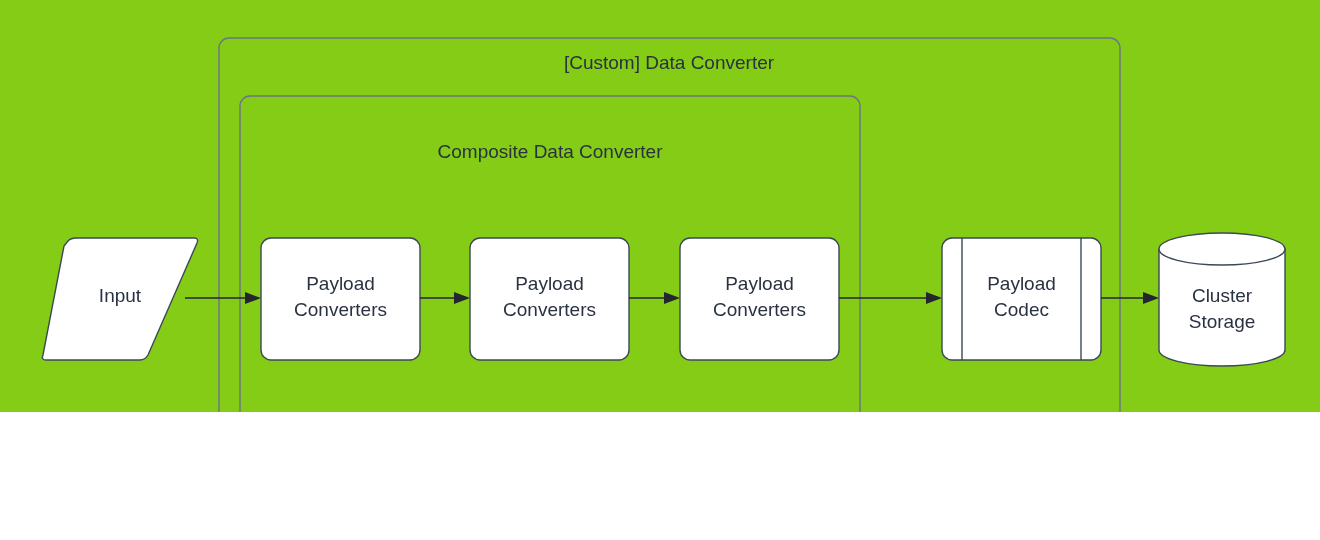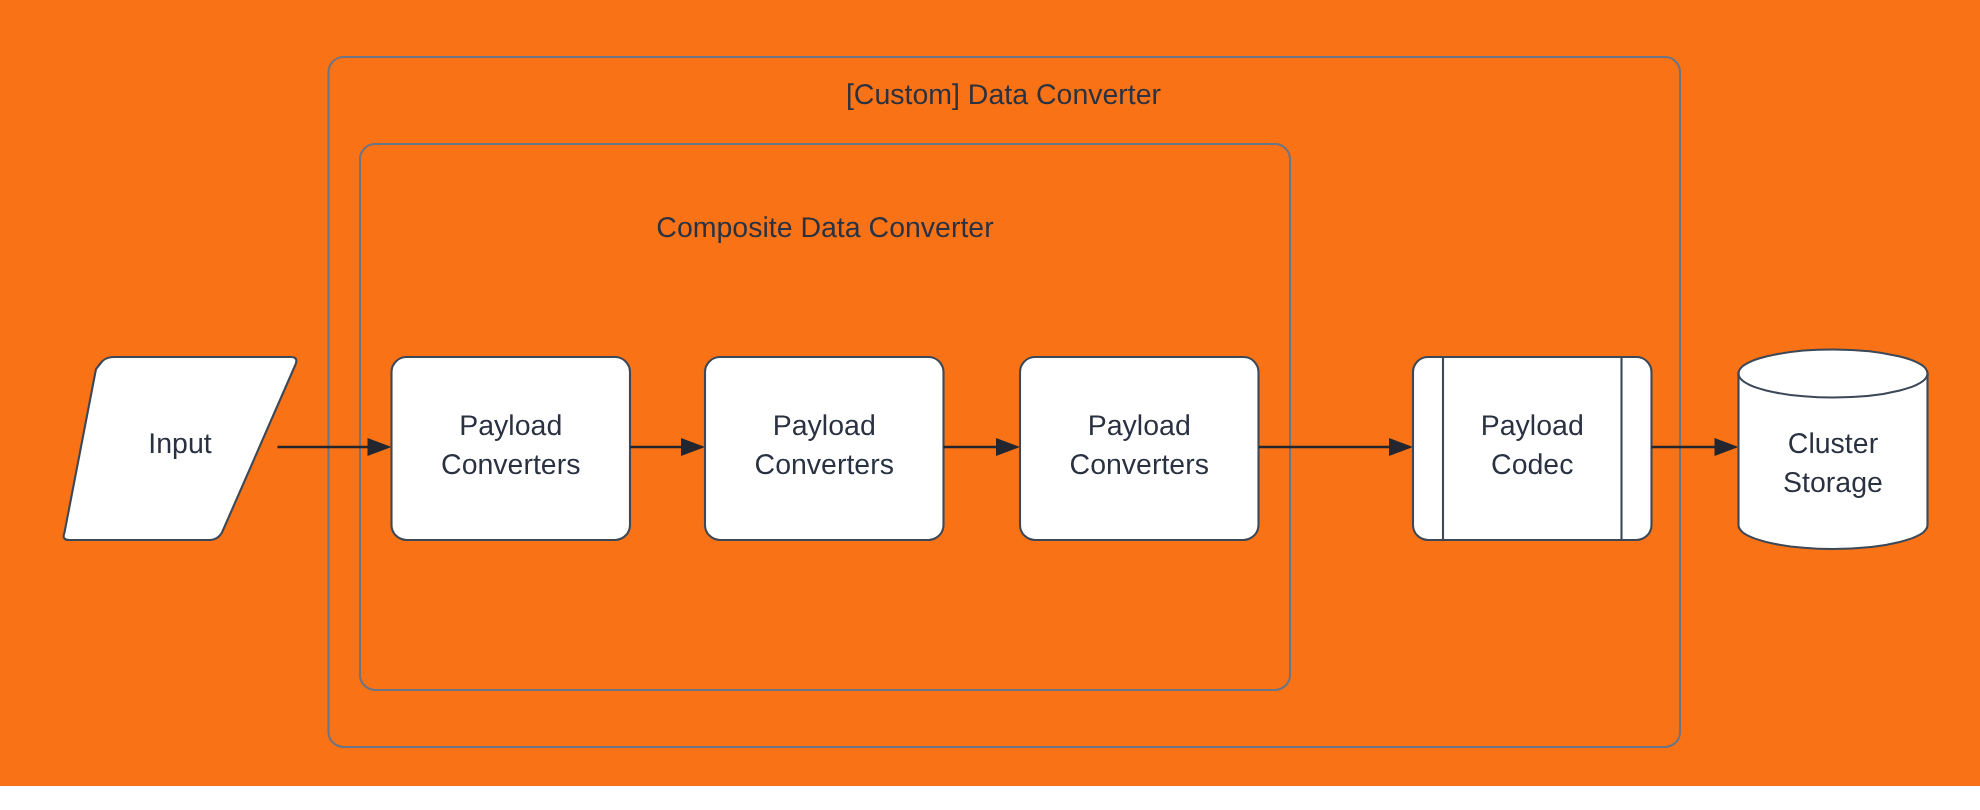--- a/index.html
+++ b/index.html
@@ -3,22 +3,22 @@
 <meta charset="utf-8">
 <style>
   html, body {
     margin: 0;
     padding: 0;
     background: #ffffff;
   }
   #canvas {
     position: relative;
     width: 1320px;
-    height: 524px;
-    background: #f97316;
+    height: 412px;
+    background: #84cc16;
     font-family: "Liberation Sans", sans-serif;
     overflow: hidden;
   }
   #diagram-svg {
     position: absolute;
     top: 0;
     left: 0;
     width: 1320px;
     height: 540px;
   }

